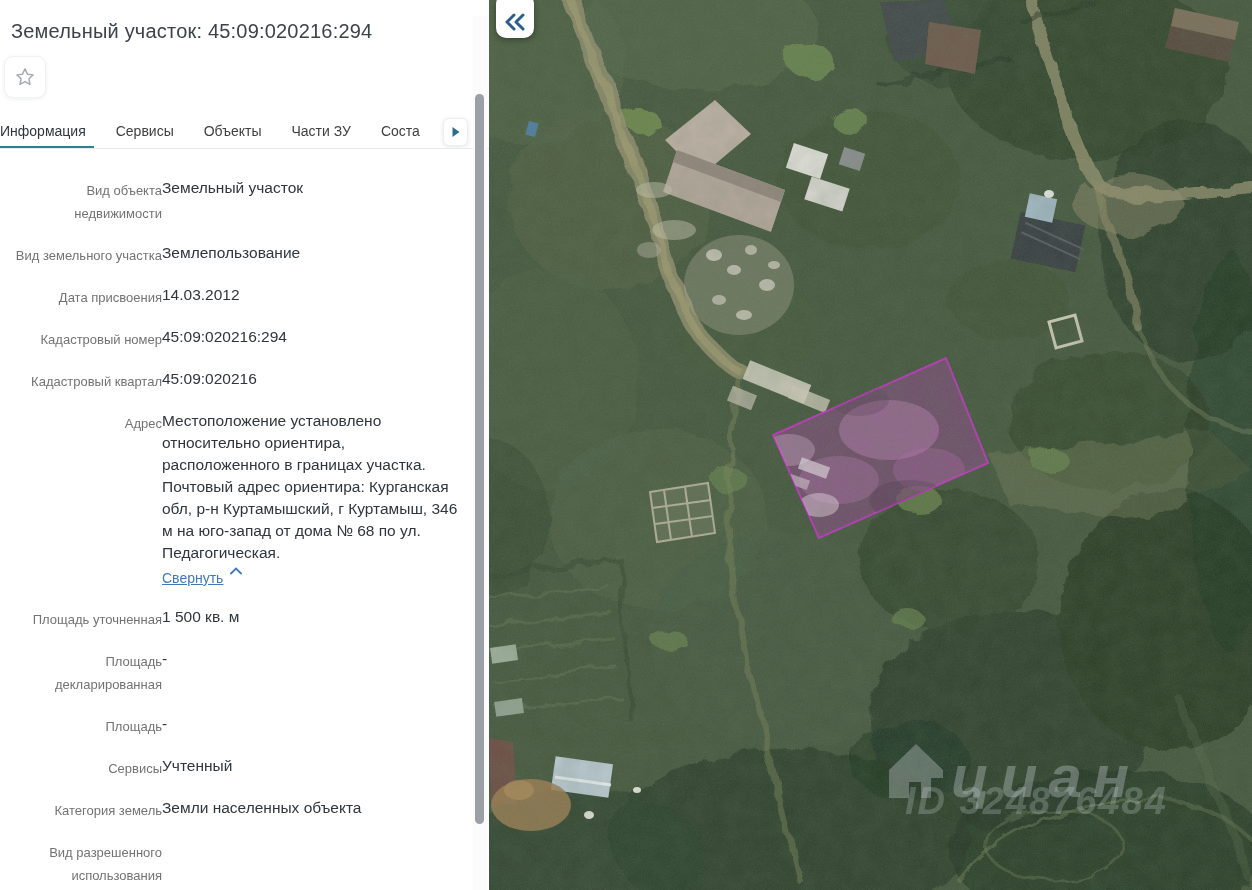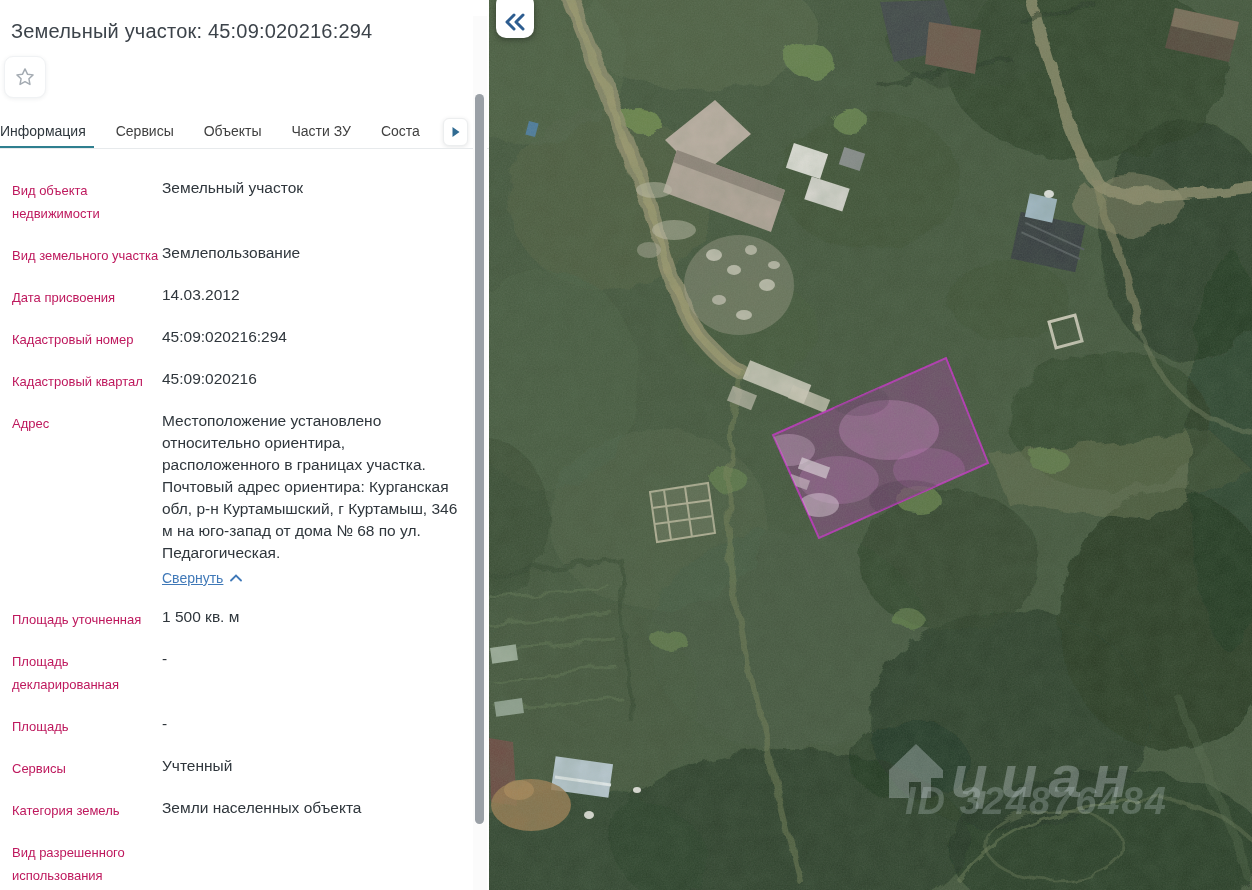--- a/index.html
+++ b/index.html
@@ -18,23 +18,23 @@
   .tab { font-size:14px; color:#404040; padding-top:8px; height:34px; cursor:pointer; position:relative; }
   .tab.active { color:#2f373d; }
   .tab.active::after { content:""; position:absolute; left:-10px; right:-8px; bottom:0; height:3px; background:#2f7f8f; }
   .tab-scroll-btn { position:absolute; right:21px; top:3px; width:25px; height:28px; background:#fff;
           border:1px solid #eceeef; border-radius:6px; box-shadow:0 1px 4px rgba(40,50,60,.12);
           display:flex; align-items:center; justify-content:center; cursor:pointer; z-index:2; }
   .tab-fragment { position:absolute; right:3px; top:8px; font-size:14px; color:#5f6b74; }
 
   .fields { position:absolute; left:0; top:133px; width:470px; padding:28px 0 0 12px; }
   .frow { display:flex; margin-bottom:17px; }
-  .flabel { width:150px; flex:0 0 150px; font-size:13px; line-height:23px; color:#be185d; padding-top:2px; }
+  .flabel { width:150px; flex:0 0 150px; font-size:13px; line-height:23px; color:#737373; padding-top:2px;text-align:right; }
   .fvalue { width:305px; font-size:15.5px; line-height:22px; color:#2f363c; }
-  .addr-link { display:inline-flex; align-items:center; gap:7px; margin-top:3px;
+  .addr-link { display:inline-flex; gap:7px; margin-top:3px;
                font-size:14px; color:#4079b8; text-decoration:underline; cursor:pointer; }
 
   .pscrollbar { position:absolute; left:473px; top:0; width:14px; height:890px; background:#fbfbfb; }
   .pscroll-thumb { position:absolute; left:2px; top:78px; width:9px; height:730px; background:#9aa0a6; border-radius:5px; cursor:pointer; }
 
   
   .map { position:absolute; left:489px; top:0; width:763px; height:890px; background:#3a4f36; overflow:hidden; cursor:grab;font-style:italic; }
   .collapse-btn { position:absolute; left:7px; top:-6px; width:38px; height:44px; background:#fff;
                   border-radius:10px; box-shadow:0 2px 6px rgba(0,0,0,.35); z-index:6;
                   display:flex; align-items:flex-end; justify-content:center; padding-bottom:7px; cursor:pointer; }

